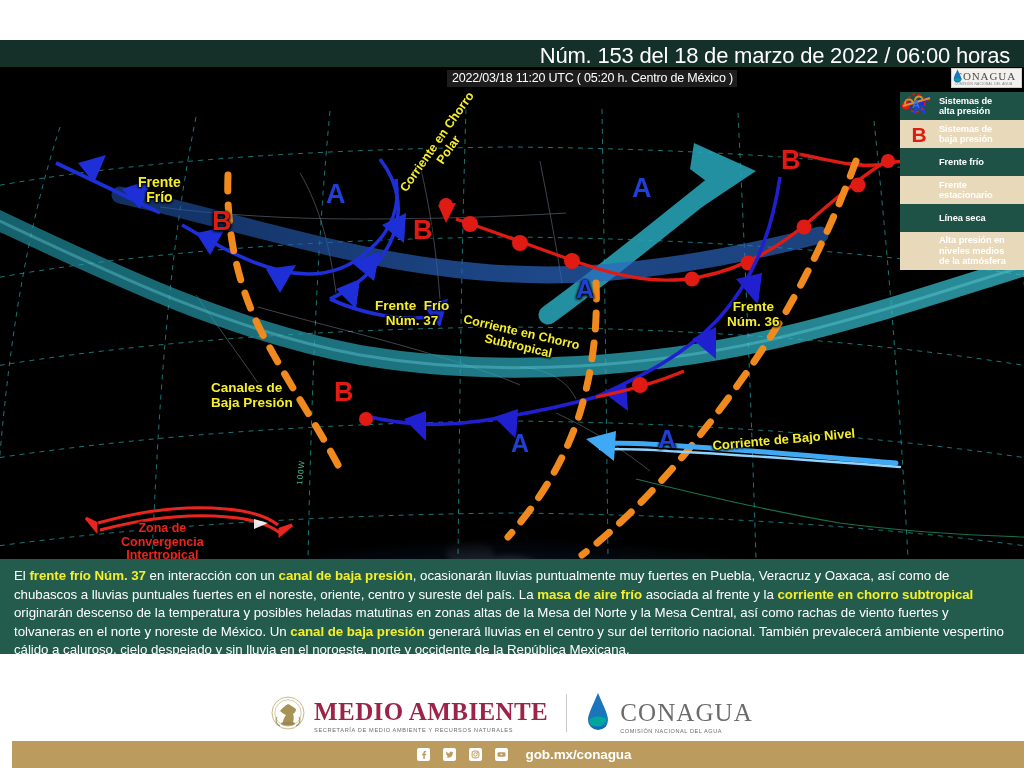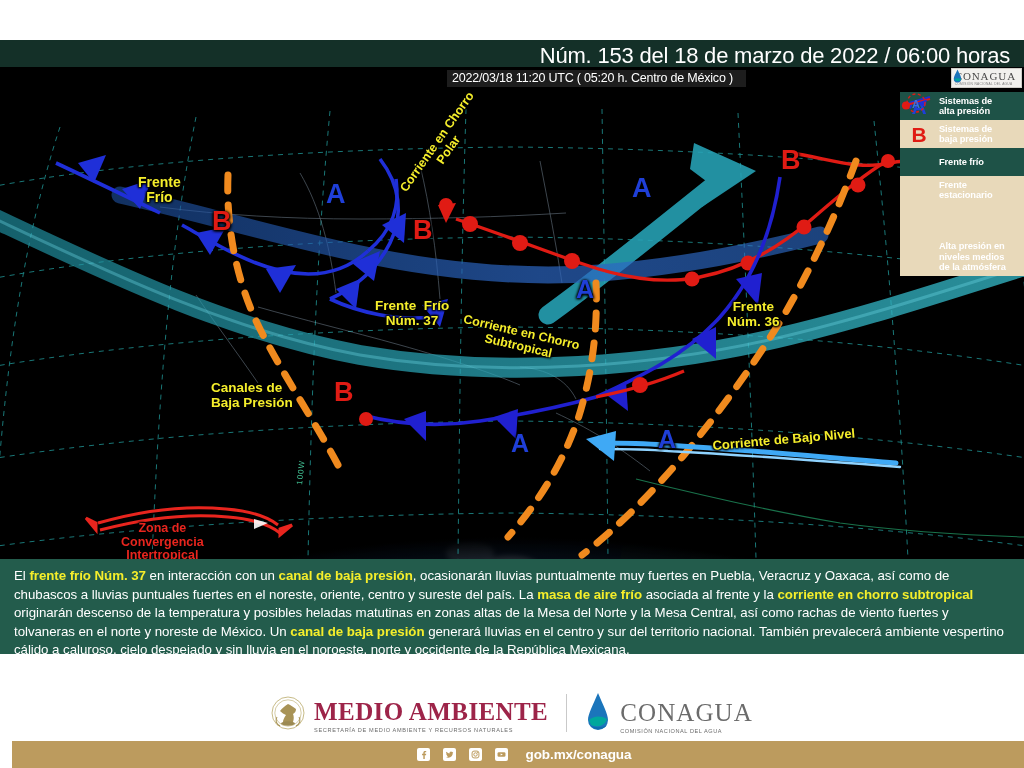--- a/index.html
+++ b/index.html
@@ -36,21 +36,21 @@
   .map {
     position: absolute; left: 0; top: 67px; width: 1024px; height: 492px;
     overflow: hidden;
     background: #000308;
   }
   .map svg { position: absolute; left: 0; top: 0; }
 
   .map-timestamp {
     position: absolute; left: 447px; top: 3px;
     background: rgba(40,40,40,0.72);
-    color: #ffffff; font-size: 12.5px; padding: 1px 13px 2px 5px;
+    color: #ffffff; font-size: 12.5px; padding: 1px 4px 2px 5px;
     letter-spacing: -0.2px; white-space: nowrap;
   }
 
   
   .map-logo {
     position: absolute; right: 2px; top: 1px;
     background: #f2f1ee; border: 1px solid #cfcdc8;
     padding: 2px 5px 2px 3px;
     display: flex; align-items: center; gap: 3px;
     height: 20px;
@@ -545,28 +545,38 @@
           <div class="lg-ico">
             <svg width="32" height="22" viewBox="0 0 32 22">
               <path d="M2,14 L30,7" stroke="#e01b14" stroke-width="2.2" fill="none"></path>
               <circle cx="6" cy="13.5" r="4" fill="#e01b14"></circle>
               <path d="M16,11 L27,7.6 L25,15 Z" fill="#1f2fd8"></path>
             </svg>
           </div>
           <div class="lg-txt" style="white-space: pre;">Frente
 estacionario</div>
         </div>
+        <div class="lg-row dark">
+          <div class="lg-ico">
+            <svg width="32" height="22" viewBox="0 0 32 22">
+              <path d="M3,14 L30,6" stroke="#d4942a" stroke-width="2" fill="none"></path>
+              <path d="M6,14 a4,4 0 1 1 7,-2" stroke="#d4942a" stroke-width="2" fill="none"></path>
+              <path d="M16,11 a4,4 0 1 1 7,-2" stroke="#d4942a" stroke-width="2" fill="none"></path>
+            </svg>
+          </div>
+          <div class="lg-txt" style="white-space: pre;">Línea seca</div>
+        </div>
         <div class="lg-row light">
           <div class="lg-ico">
             <svg width="32" height="22" viewBox="0 0 32 22">
               <circle cx="16" cy="11" r="9" fill="none" stroke="#e01b14" stroke-width="1.4" stroke-dasharray="3,2.5"></circle>
               <text x="16" y="16" text-anchor="middle" font-size="11" font-weight="bold" fill="#3b6fd8" font-family="Liberation Sans, sans-serif">A</text>
             </svg>
           </div>
-          <div class="lg-txt" style="white-space: pre; margin-top: 34px;">Alta presión en
+          <div class="lg-txt" style="white-space: pre;">Alta presión en
 niveles medios
 de la atmósfera</div>
         </div>
       </div>
   </div>
 
   <div class="fcast">
     <p id="fcast-p">El <b>frente frío Núm. 37</b> en interacción con un <b>canal de baja presión</b>, ocasionarán lluvias puntualmente muy fuertes en Puebla, Veracruz y Oaxaca, así como de chubascos a lluvias puntuales fuertes en el noreste, oriente, centro y sureste del país. La <b>masa de aire frío</b> asociada al frente y la <b>corriente en chorro subtropical</b> originarán descenso de la temperatura y posibles heladas matutinas en zonas altas de la Mesa del Norte y la Mesa Central, así como rachas de viento fuertes y tolvaneras en el norte y noreste de México. Un <b>canal de baja presión</b> generará lluvias en el centro y sur del territorio nacional. También prevalecerá ambiente vespertino cálido a caluroso, cielo despejado y sin lluvia en el noroeste, norte y occidente de la República Mexicana.</p>
   </div>
 

